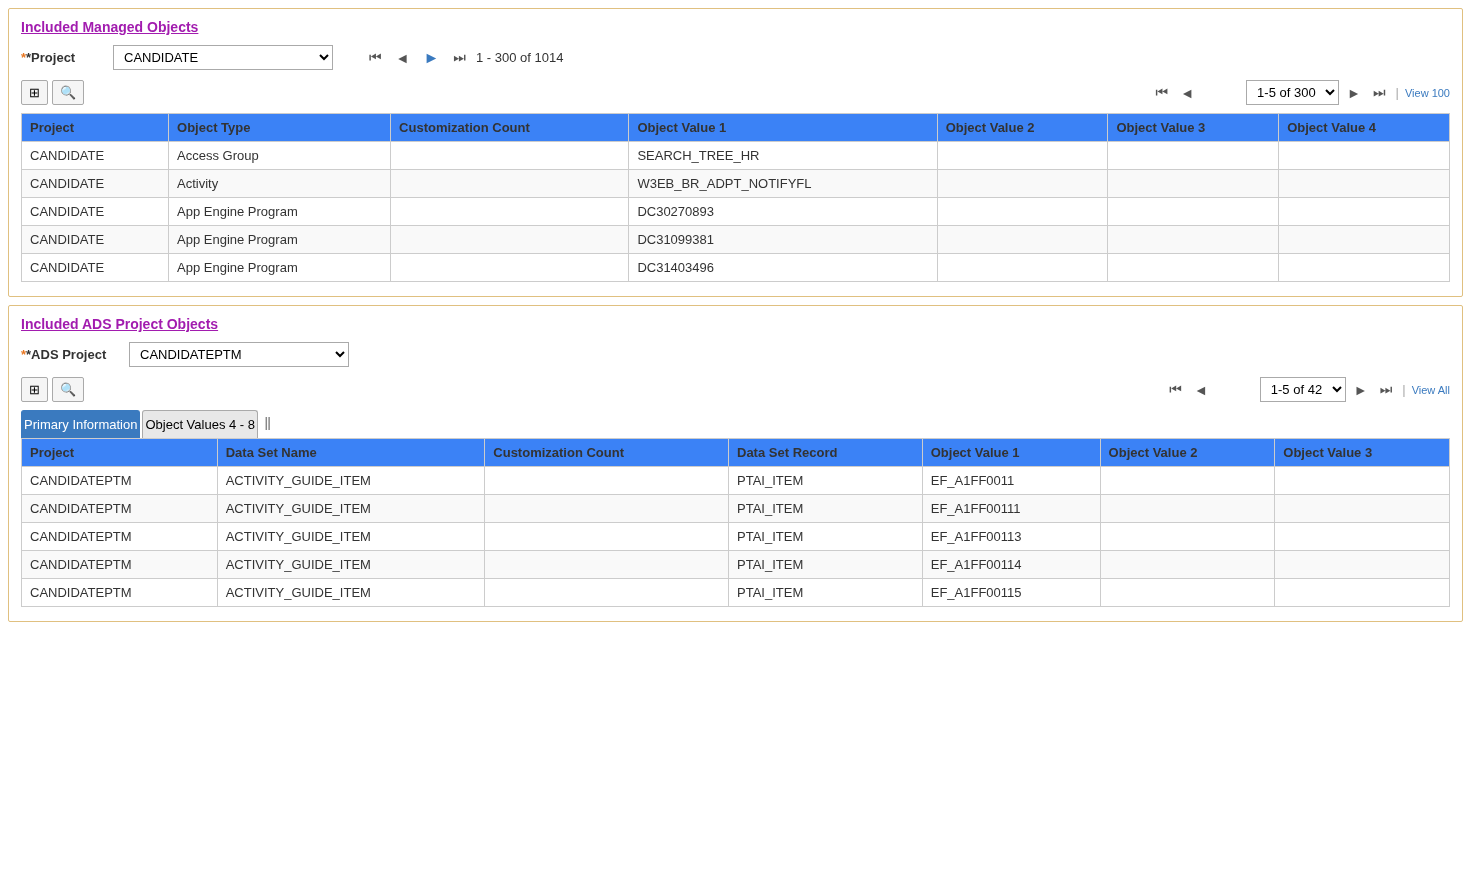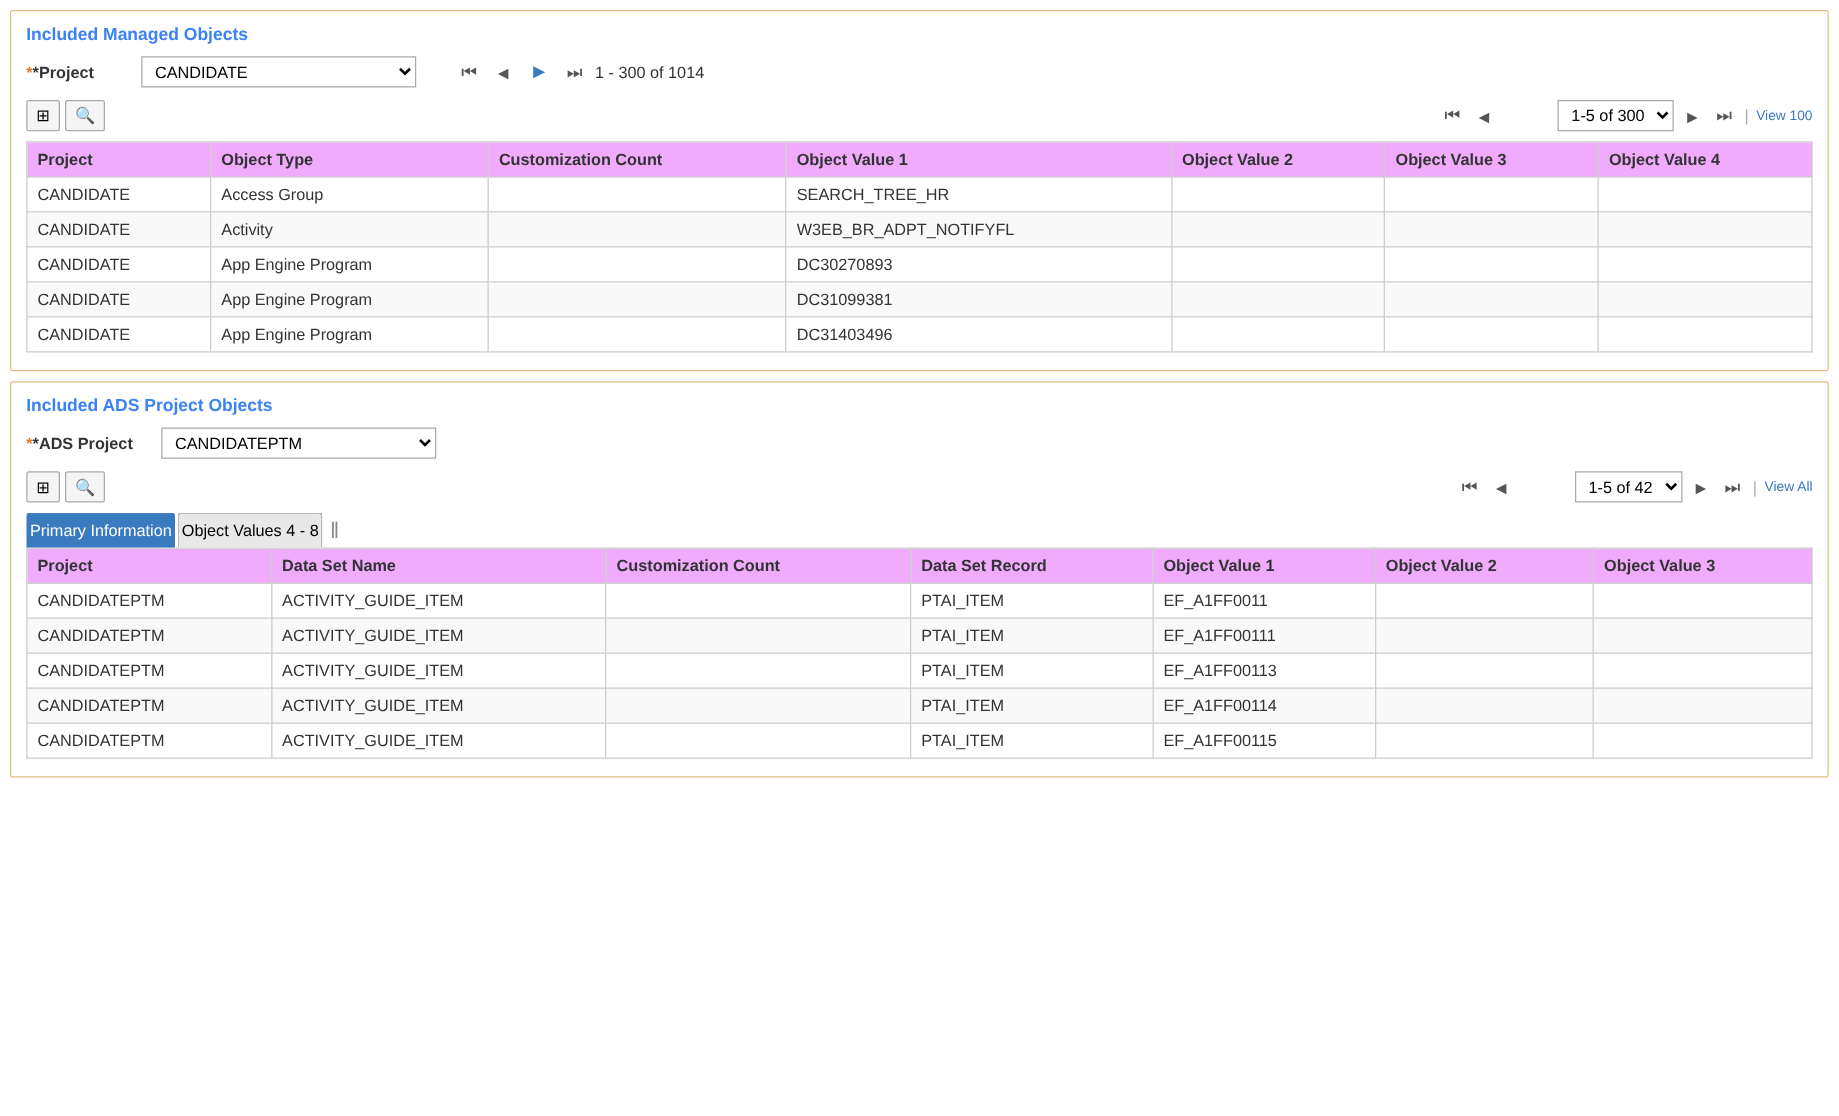--- a/index.html
+++ b/index.html
@@ -6,24 +6,25 @@
     body { font-family: Arial, sans-serif; font-size: 13px; background: #fff; color: #333; }
 
     .section {
       border: 1px solid #e0c080;
       margin: 8px;
       padding: 10px 12px 14px 12px;
       border-radius: 2px;
     }
 
     .section-title {
-      color: #3b82f6;
+      color: #a21caf;
       font-weight: bold;
       font-size: 14px;
       margin-bottom: 10px;
+      text-decoration: underline;
     }
 
     .field-row {
       display: flex;
       align-items: center;
       margin-bottom: 10px;
       gap: 8px;
     }
 
     .field-label {
@@ -112,21 +113,21 @@
       cursor: pointer;
     }
 
     table {
       width: 100%;
       border-collapse: collapse;
       font-size: 13px;
     }
 
     table th {
-      background: #f0abfc;
+      background: #3b82f6;
       border: 1px solid #ccc;
       padding: 6px 8px;
       text-align: left;
       font-weight: bold;
       font-size: 13px;
     }
 
     table td {
       border: 1px solid #ccc;
       padding: 6px 8px;

